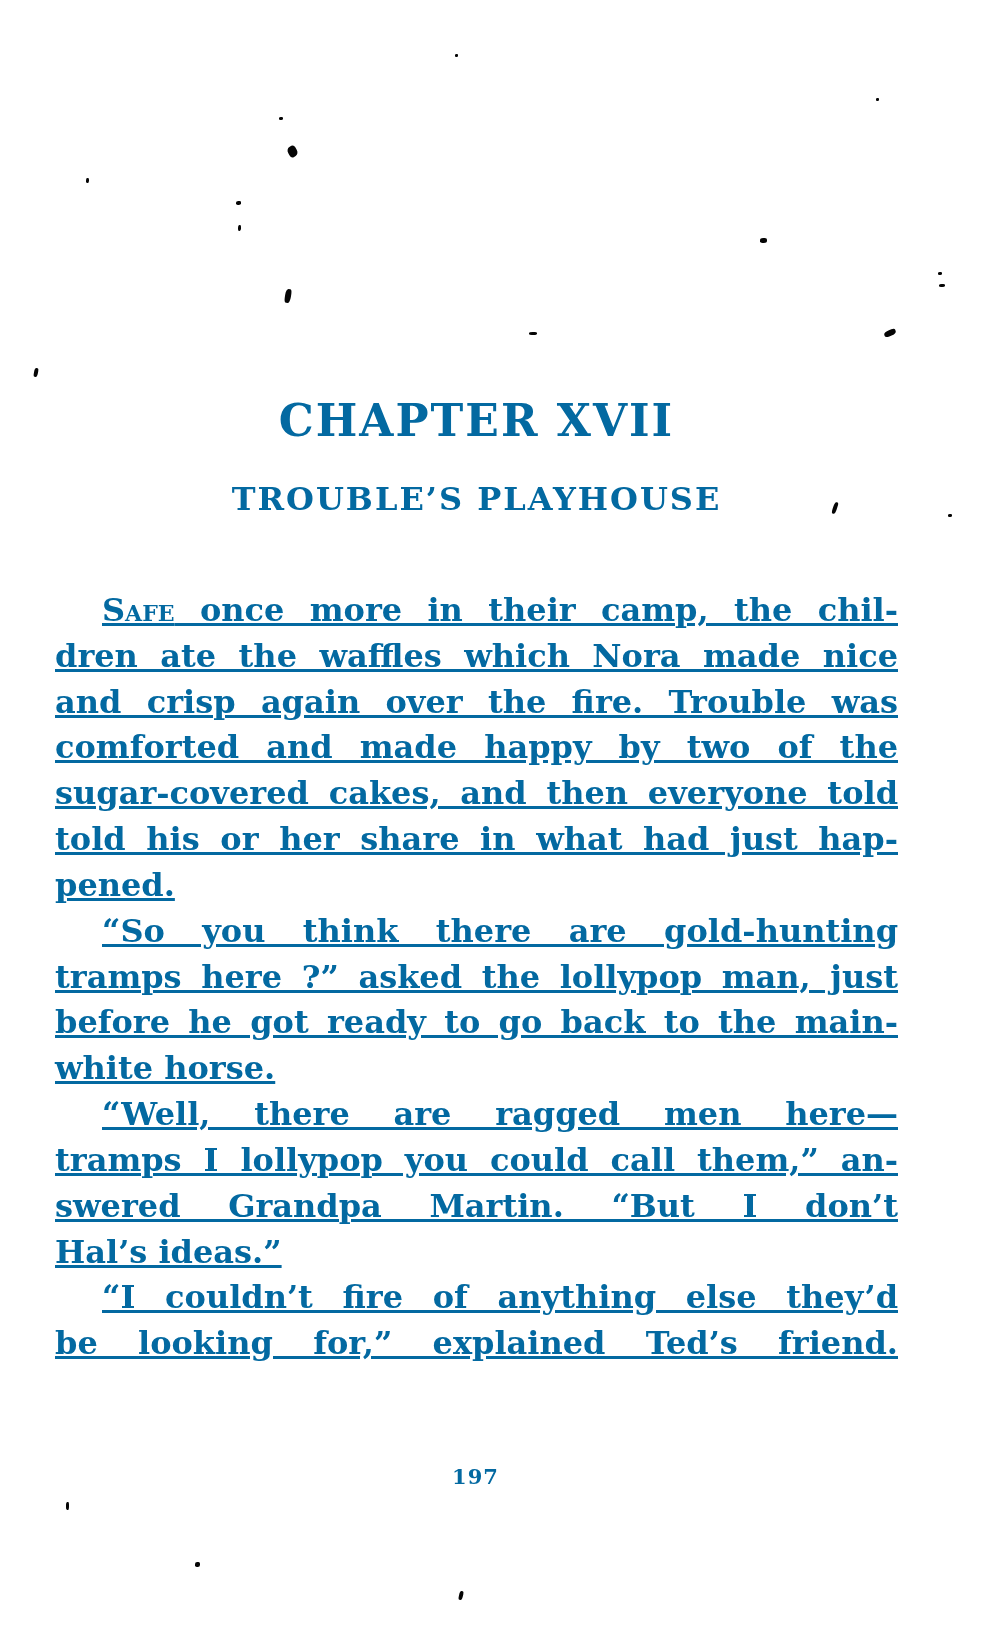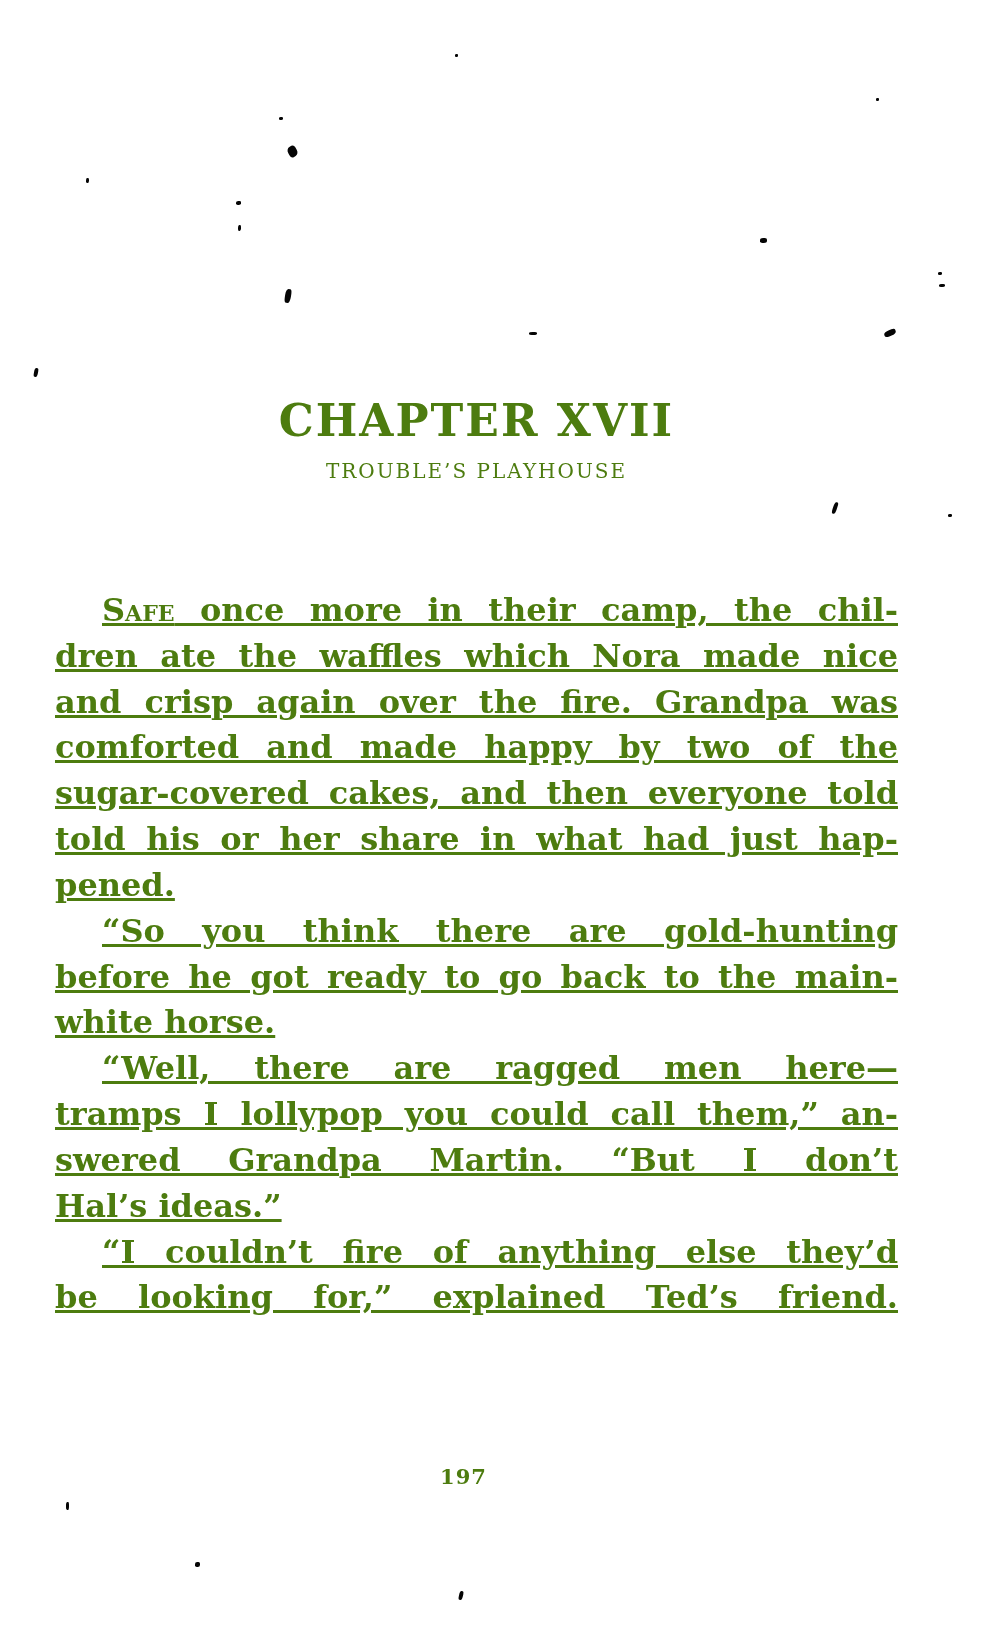--- a/index.html
+++ b/index.html
@@ -7,42 +7,42 @@
     padding: 0;
     background: #ffffff;
   }
   .page {
     position: relative;
     width: 991px;
     height: 1636px;
     background: #ffffff;
     overflow: hidden;
     font-family: "DejaVu Serif", "Liberation Serif", serif;
-    color: #4d7c0f;
+    color: #0369a1;
   }
   .chapter-heading {
     position: absolute;
     left: 55px;
     top: 399px;
     width: 843px;
     text-align: center;
     font-size: 44px;
     font-weight: 700;
     letter-spacing: 2px;
     line-height: 44px;
     white-space: nowrap;
   }
   .chapter-subtitle {
     position: absolute;
     left: 55px;
-    top: 458px;
+    top: 486px;
     width: 843px;
     text-align: center;
-    font-size: 20px;
-    font-weight: 400;
+    font-size: 32px;
+    font-weight: 700;
     letter-spacing: 2px;
     line-height: 26px;
     white-space: nowrap;
   }
   .textblock {
     position: absolute;
     left: 55px;
     top: 588px;
     width: 843px;
   }
@@ -66,21 +66,21 @@
     vertical-align: top;
   }
   .line.ind {
     text-indent: 47px;
   }
   .lead {
     font-variant: small-caps;
   }
   .page-number {
     position: absolute;
-    left: 42px;
+    left: 54px;
     top: 1466px;
     width: 843px;
     text-align: center;
     font-size: 21px;
     font-weight: 700;
     letter-spacing: 1px;
     line-height: 21px;
   }
   .speck-layer {
     position: absolute;
@@ -98,26 +98,27 @@
 
 <div class="page">
 
   <div class="chapter-heading">CHAPTER XVII</div>
 
   <div class="chapter-subtitle">TROUBLE’S PLAYHOUSE</div>
 
   <div class="textblock">
     <div class="line j ind"><span class="lead">Safe</span><span> once more in their camp, the chil-</span></div>
     <div class="line j">dren ate the waffles which Nora made nice</div>
-    <div class="line j">and crisp again over the fire.  Grandpa was</div>
+    <div class="line j">and crisp again over the fire.  Trouble was</div>
     <div class="line j">comforted and made happy by two of the</div>
     <div class="line j">sugar-covered cakes, and then everyone told</div>
     <div class="line j">told his or her share in what had just hap-</div>
     <div class="line">pened.</div>
     <div class="line j ind">“So you think there are gold-hunting</div>
+    <div class="line j">tramps here ?” asked the lollypop man, just</div>
     <div class="line j">before he got ready to go back to the main-</div>
     <div class="line">white horse.</div>
     <div class="line j ind">“Well, there are ragged men here—</div>
     <div class="line j">tramps I lollypop you could call them,” an-</div>
     <div class="line j">swered Grandpa Martin.  “But I don’t</div>
     <div class="line">Hal’s ideas.”</div>
     <div class="line j ind">“I couldn’t fire of anything else they’d</div>
     <div class="line j">be looking for,” explained Ted’s friend.</div>
   </div>
 

